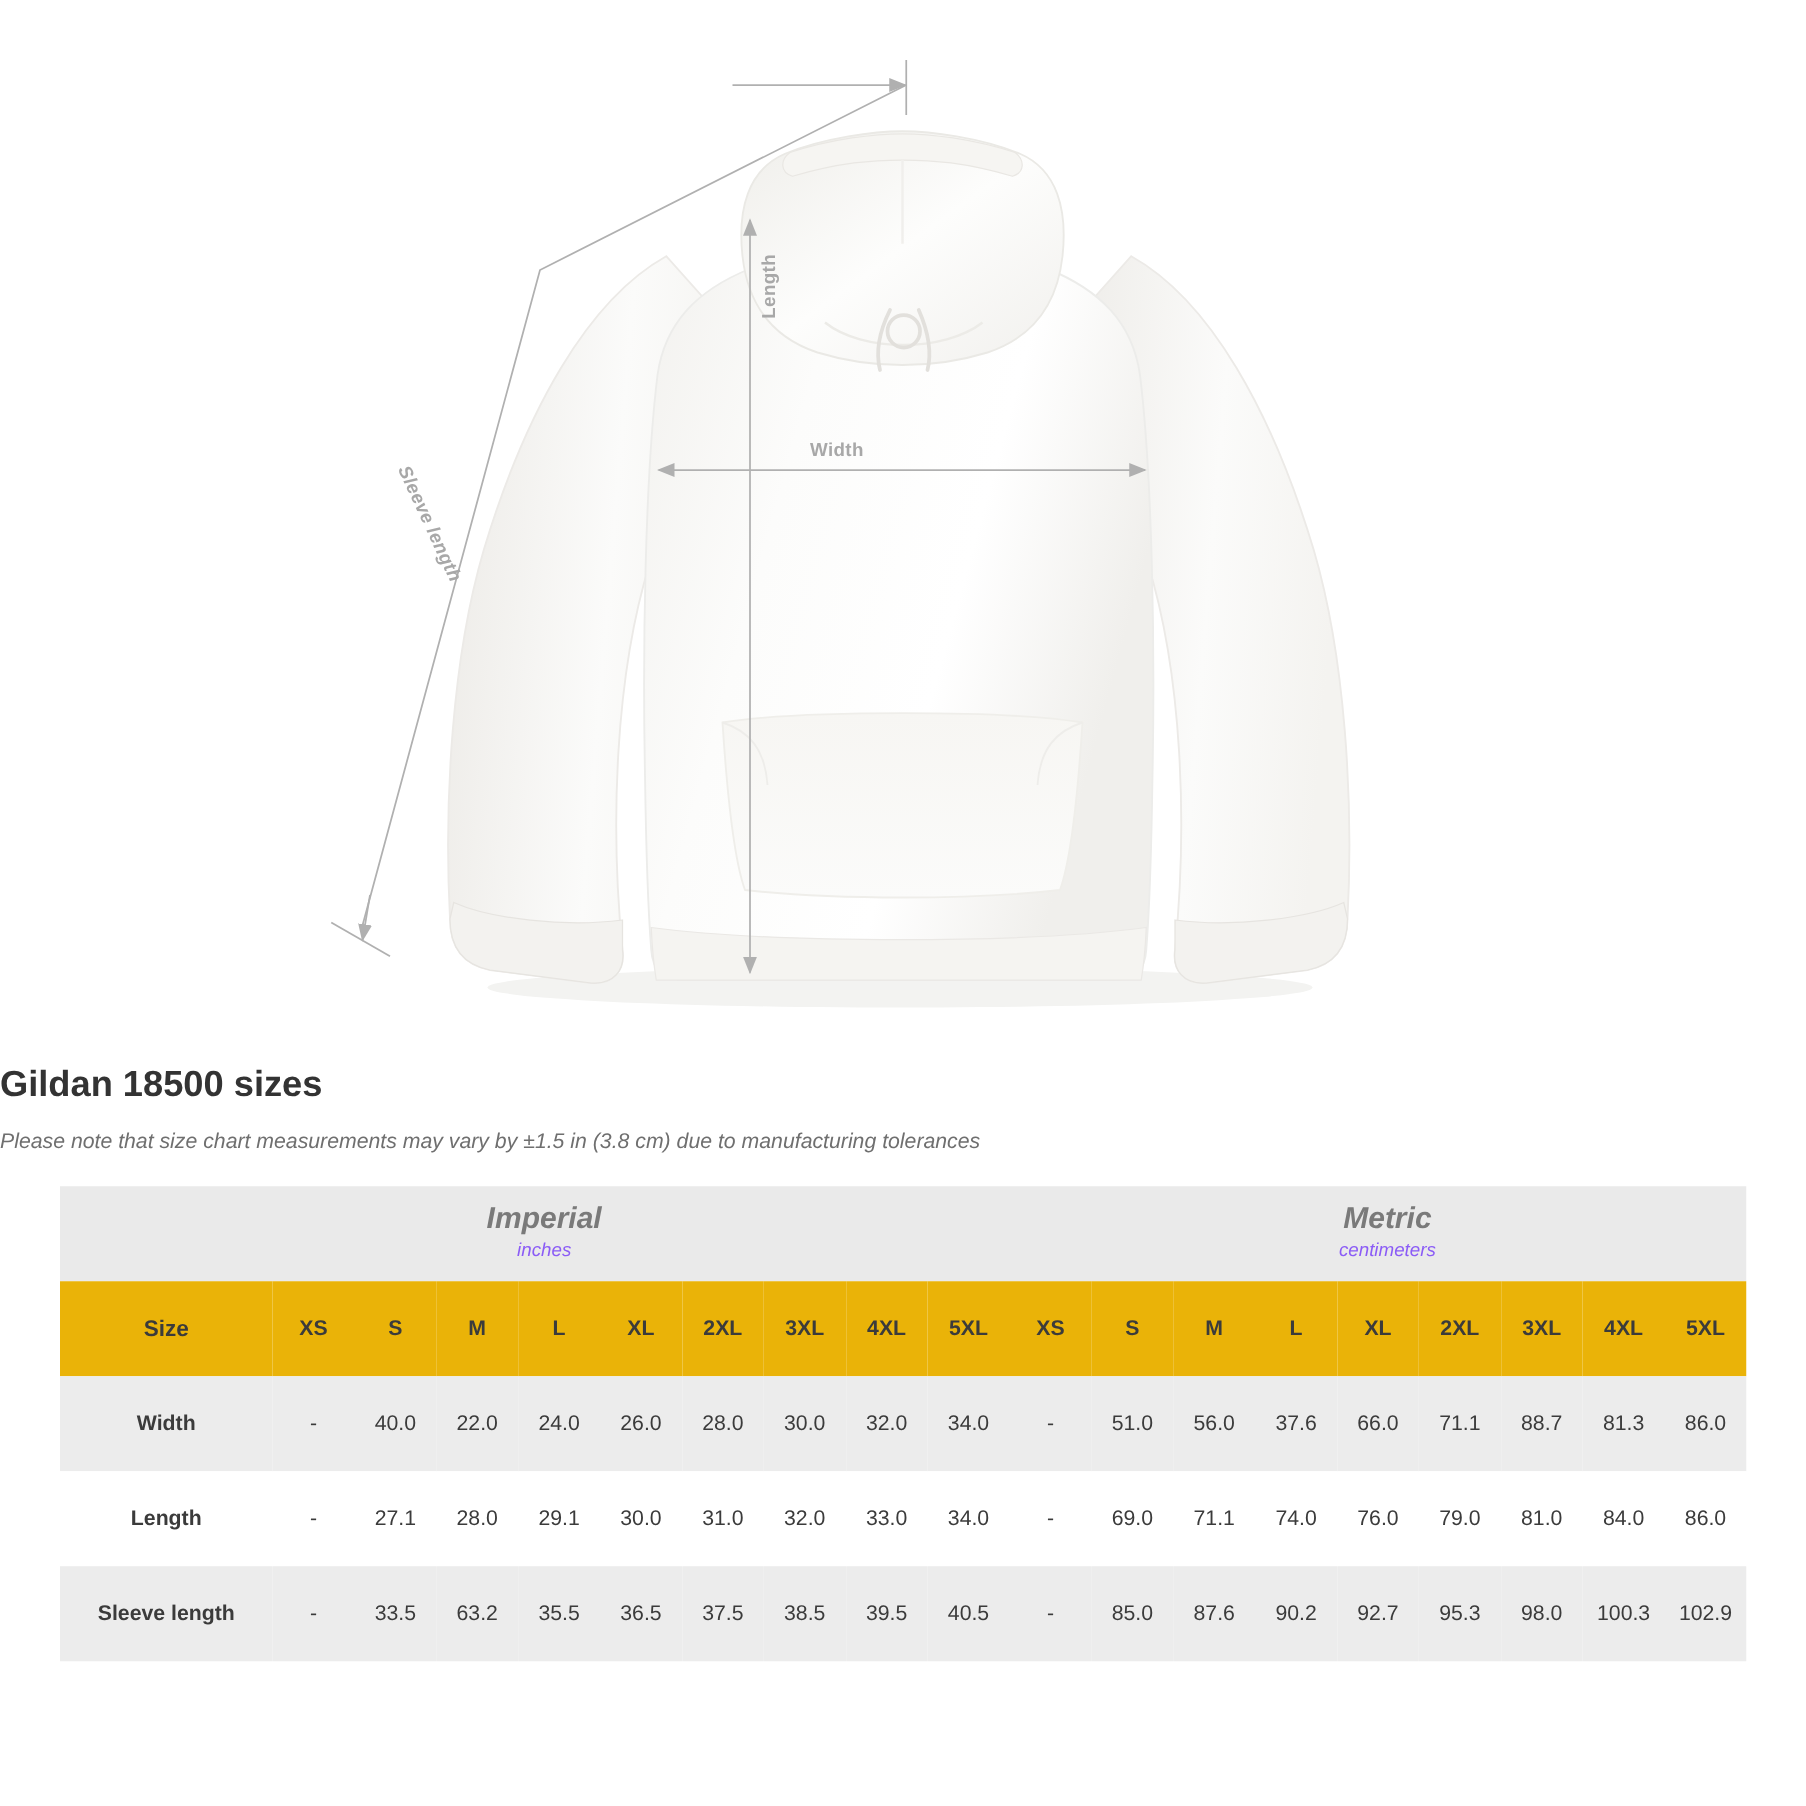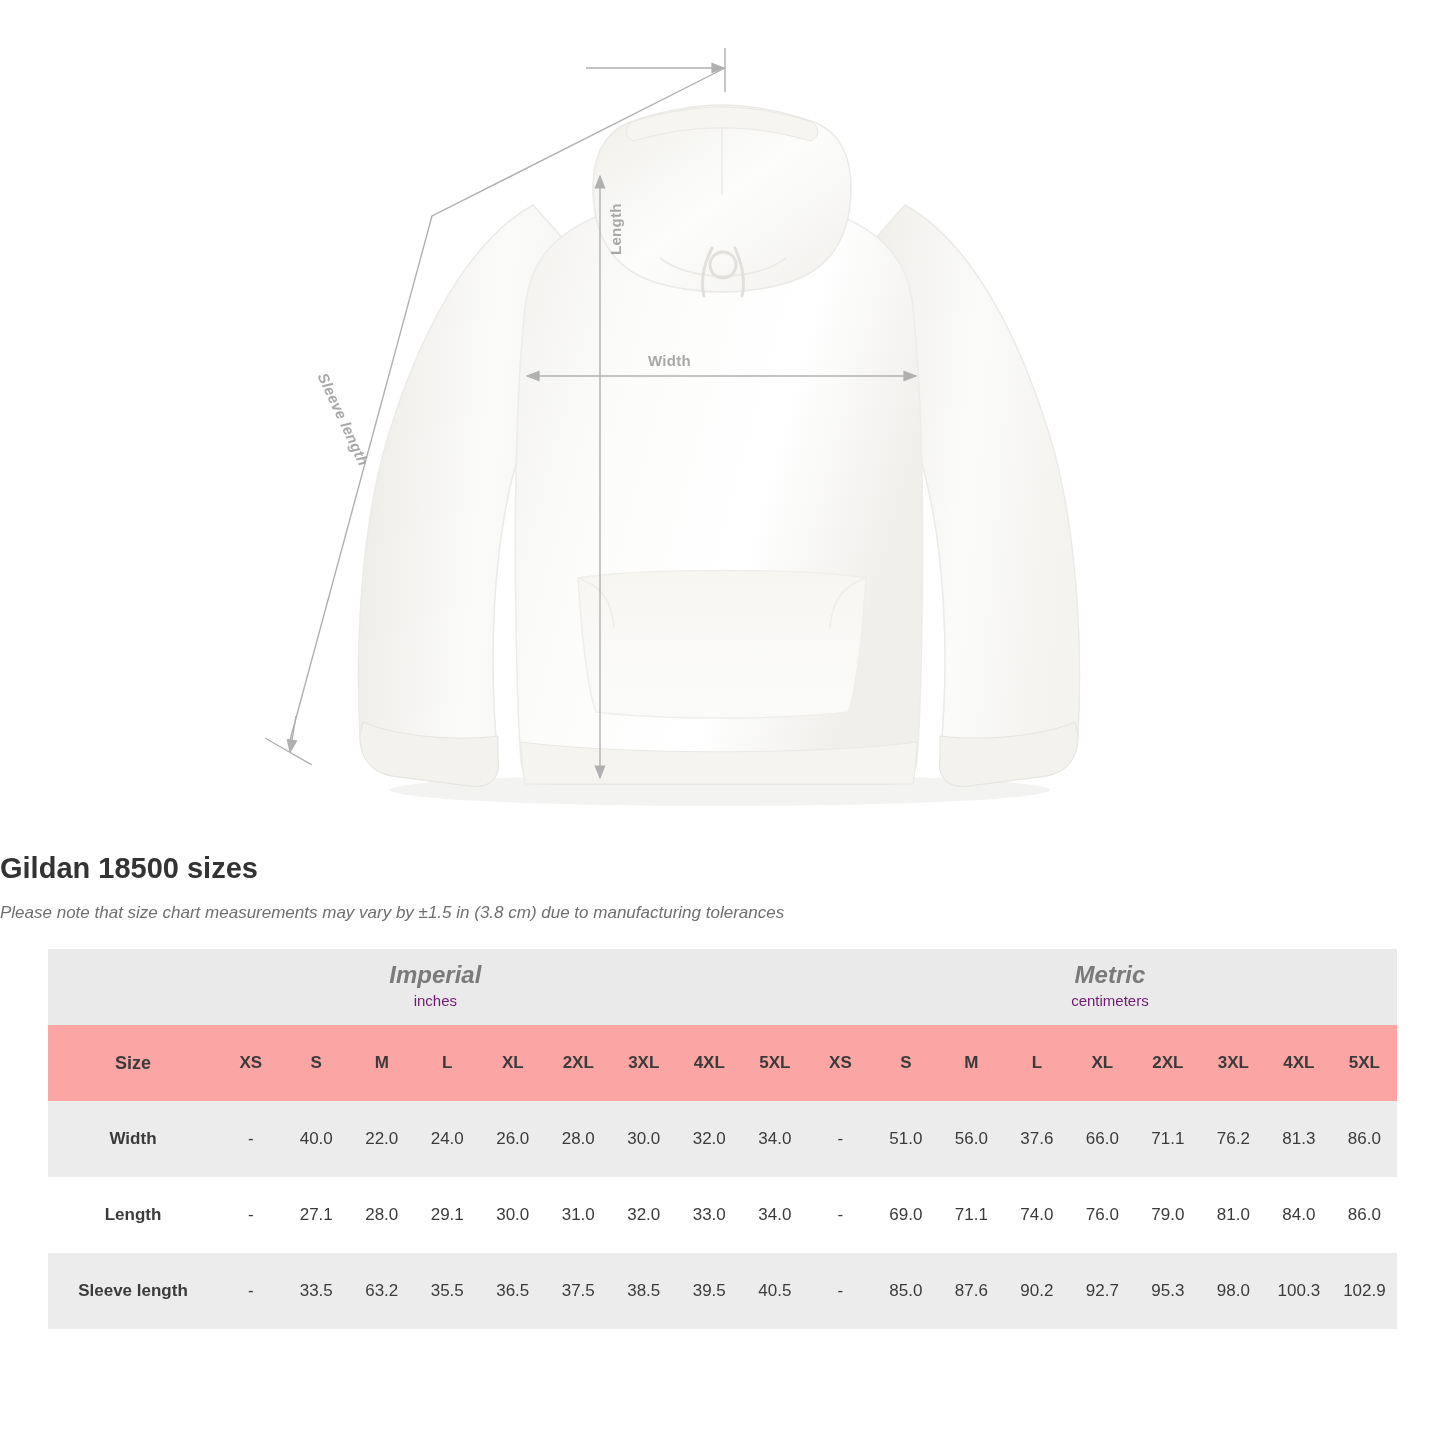--- a/index.html
+++ b/index.html
@@ -109,25 +109,26 @@
   }
   .unit-name {
     font-size: 24px;
     font-style: italic;
     font-weight: bold;
     color: #7a7a7a;
     line-height: 1.15;
   }
   .unit-sub {
     font-size: 15px;
-    color: #701a75;
+    font-style: italic;
+    color: #8b5cf6;
     line-height: 1.6;
   }
   .head-row td {
-    background: #fca5a5;
+    background: #eab308;
     font-weight: bold;
     font-size: 18px;
     color: #3b3b3b;
   }
   .head-row td.rowlabel {
     font-size: 18px;
   }
   .body-row.odd td {
     background: #ececec;
   }
@@ -316,21 +317,21 @@
           <td>28.0</td>
           <td>30.0</td>
           <td>32.0</td>
           <td>34.0</td>
           <td>-</td>
           <td>51.0</td>
           <td>56.0</td>
           <td>37.6</td>
           <td>66.0</td>
           <td>71.1</td>
-          <td>76.2</td>
+          <td>88.7</td>
           <td>81.3</td>
           <td>86.0</td>
         </tr>
 
         <tr class="body-row even">
           <td class="rowlabel">Length</td>
           <td>-</td>
           <td>27.1</td>
           <td>28.0</td>
           <td>29.1</td>

